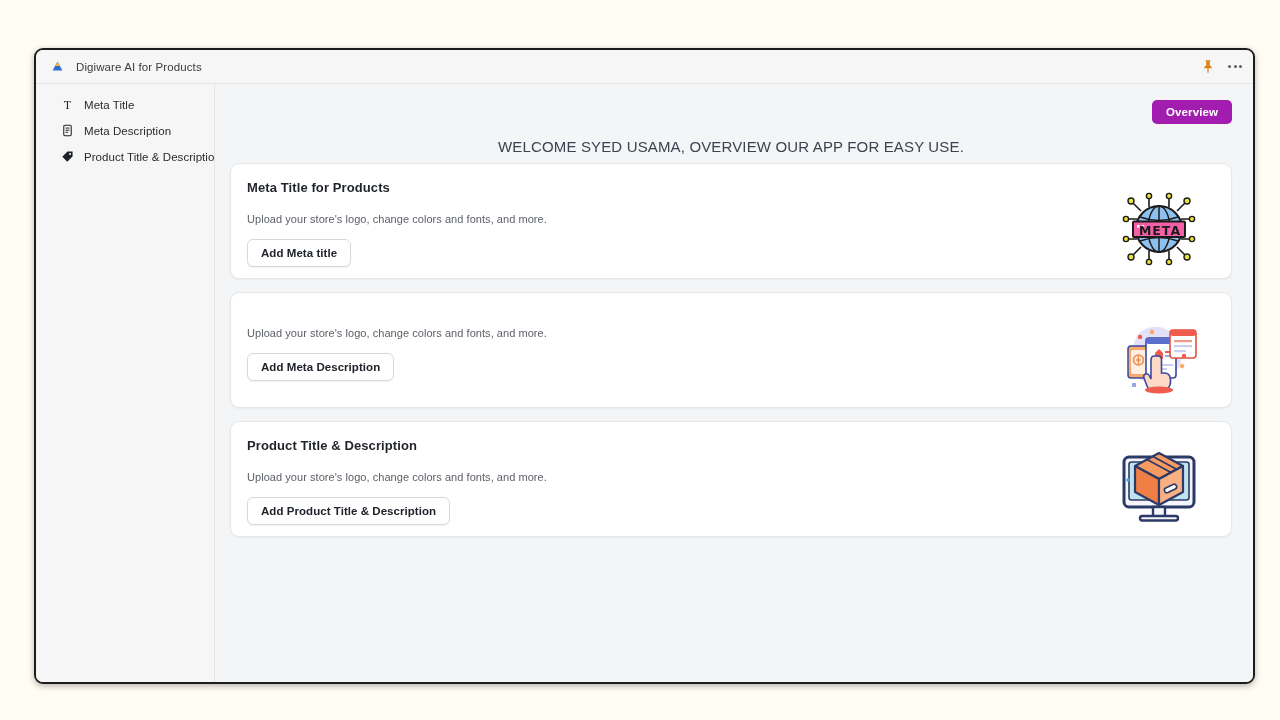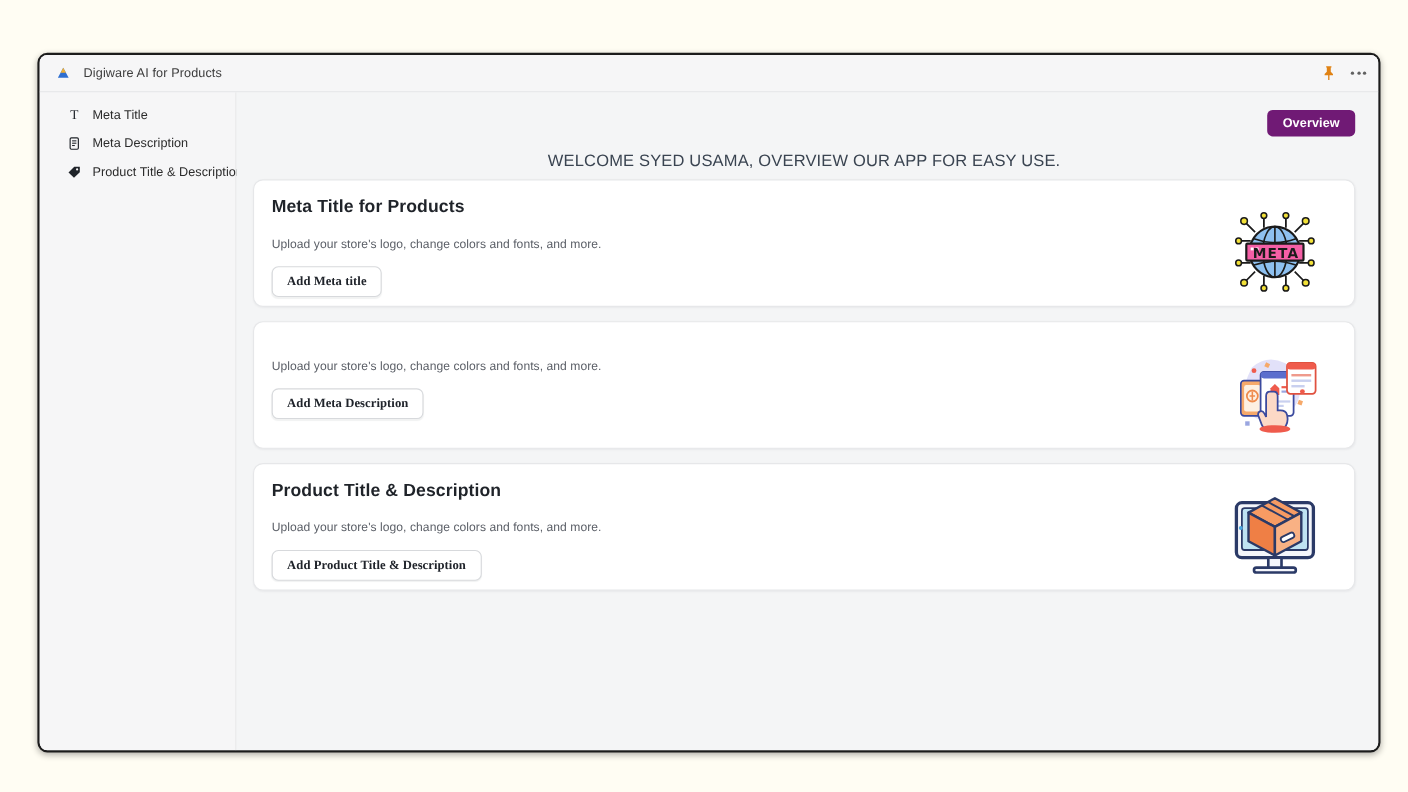--- a/index.html
+++ b/index.html
@@ -130,21 +130,21 @@
     position: relative;
     overflow: hidden;
     padding: 0 21px 0 15px;
   }
   #overview-row {
     display: flex;
     justify-content: flex-end;
     padding-top: 16px;
   }
   #overview-button {
-    background: #701a75;
+    background: #a21caf;
     color: #ffffff;
     font-size: 11.5px;
     font-weight: 600;
     border: none;
     border-radius: 5px;
     padding: 6px 14px;
     cursor: pointer;
     letter-spacing: .1px;
     font-family: "Liberation Sans", sans-serif;
   }
@@ -164,21 +164,21 @@
     border-radius: 9px;
     box-shadow: 0 1px 2px rgba(22,29,37,0.05);
     height: 116px;
     margin-bottom: 13px;
     padding: 16px 18px 0 16px;
     display: flex;
     position: relative;
   }
   .card-text { flex: 1; min-width: 0; }
   .card-title {
-    font-size: 16px;
+    font-size: 13px;
     font-weight: 700;
     color: #1f2329;
     letter-spacing: .1px;
   }
   .card-desc {
     font-size: 11px;
     color: #5c6068;
     margin-top: 18px;
     letter-spacing: .05px;
   }
@@ -188,21 +188,21 @@
     background: #ffffff;
     border: 1px solid #d7d9dc;
     border-radius: 6px;
     box-shadow: 0 1px 1px rgba(22,29,37,0.06);
     font-size: 11.5px;
     font-weight: 700;
     color: #20242b;
     padding: 7px 13px;
     cursor: pointer;
     letter-spacing: .05px;
-    font-family: Liberation Serif, serif;
+    font-family: Liberation Sans, sans-serif;
   }
   .card-illustration {
     width: 92px;
     min-width: 92px;
     display: flex;
     align-items: center;
     justify-content: center;
     margin-right: 8px;
   }
   .card-illustration svg { display: block; }

